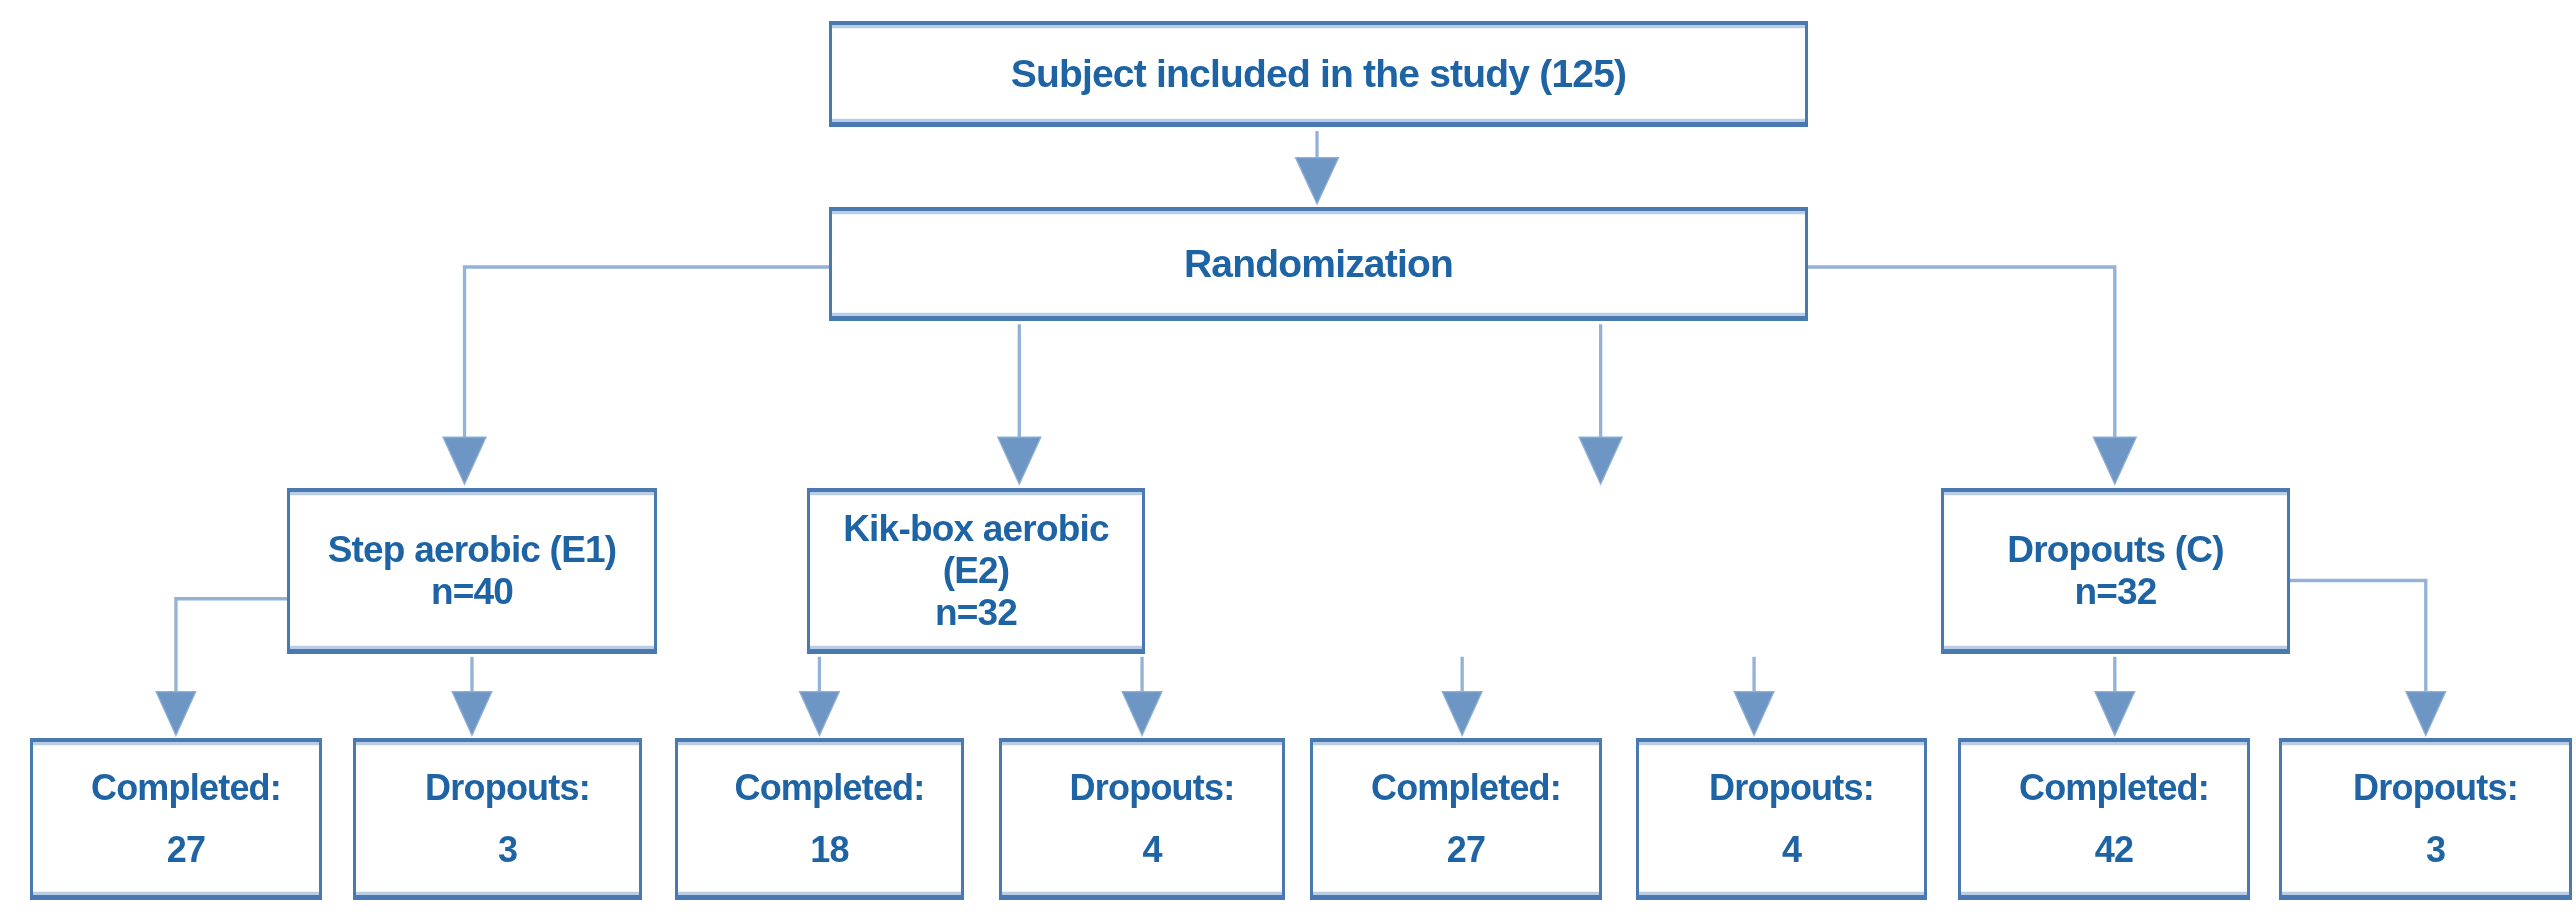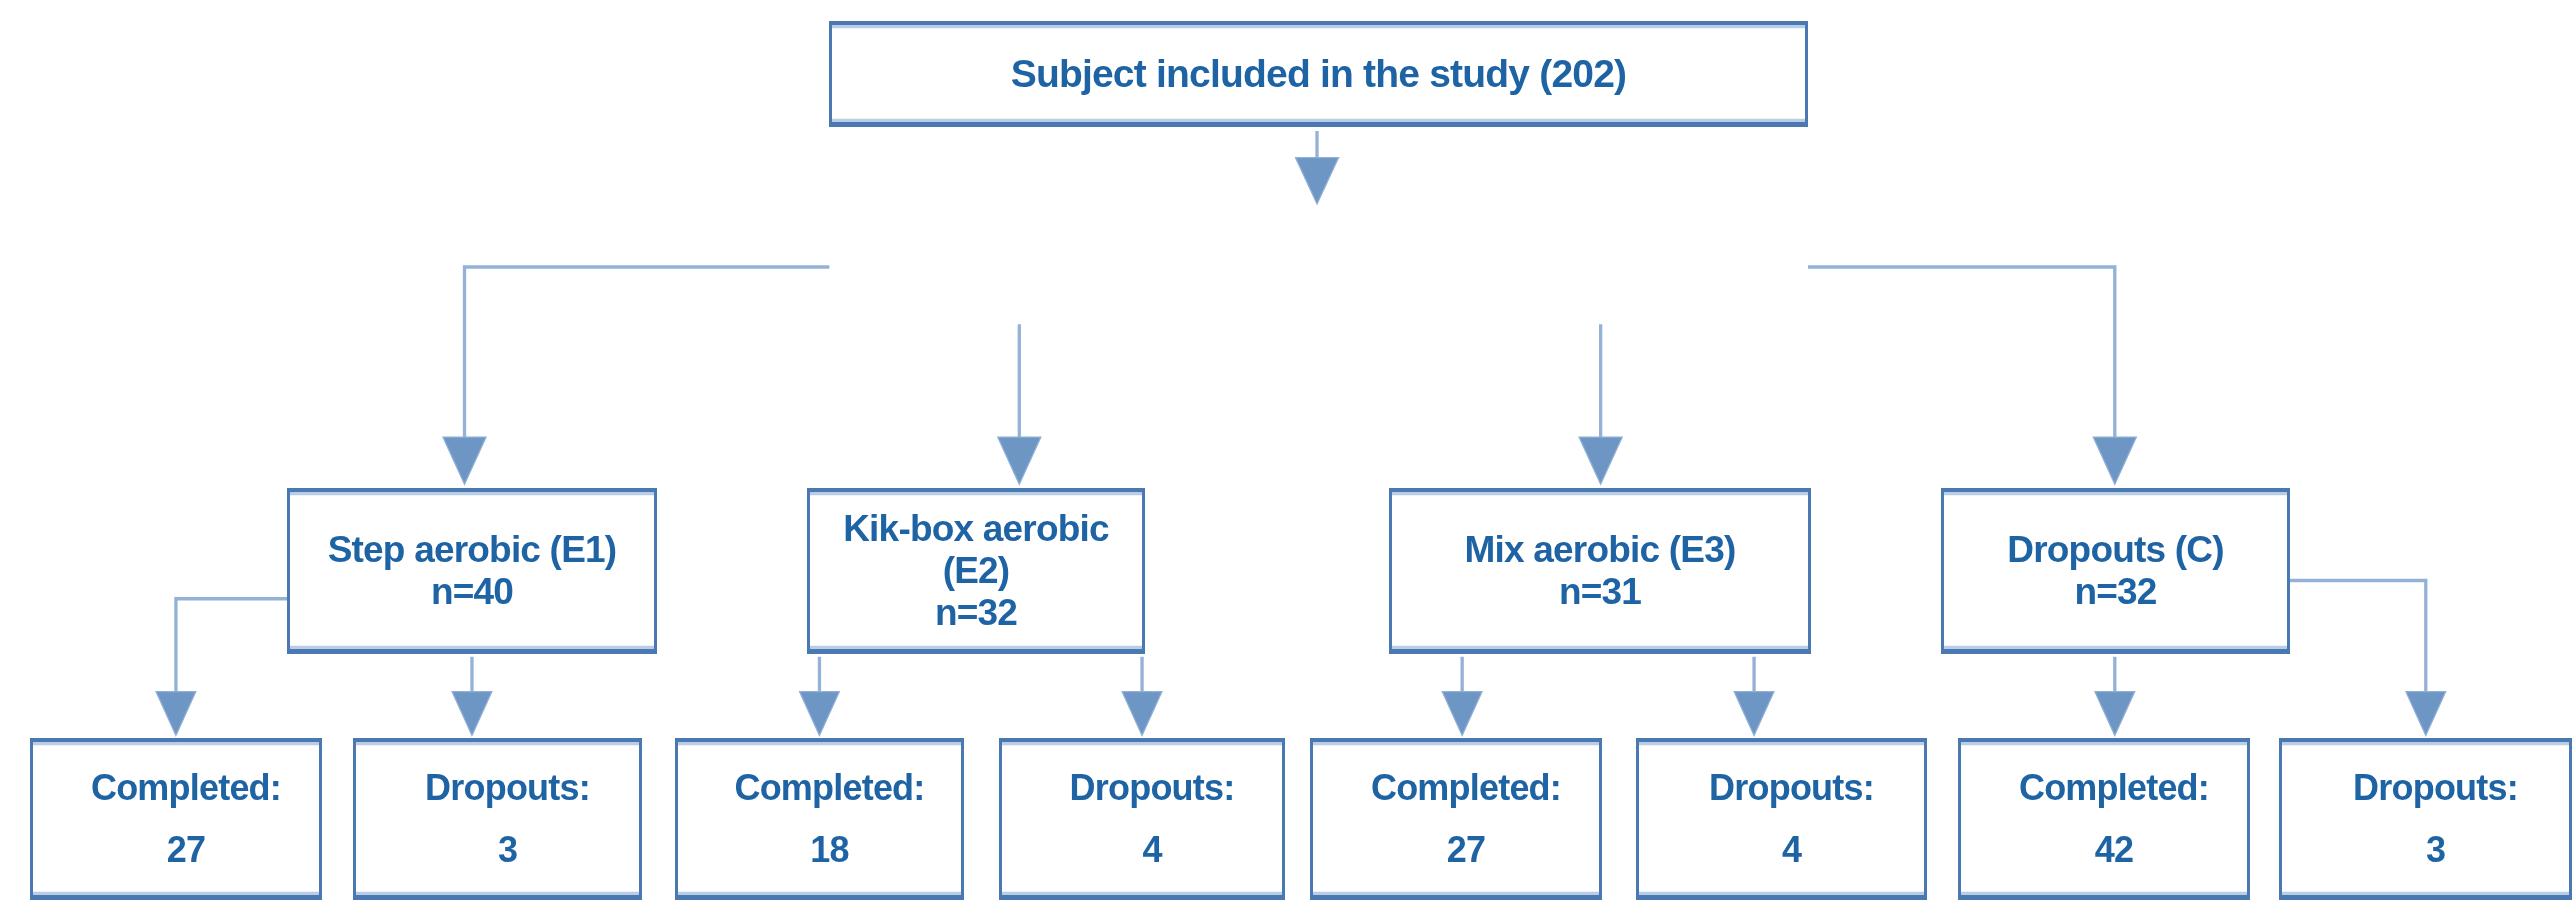--- a/index.html
+++ b/index.html
@@ -101,35 +101,34 @@
     <polygon class="head" points="2091,834 2139,834 2115,887"></polygon>
 
     <path class="line" d="M2550 792 V838"></path>
     <polygon class="head" points="2526,834 2574,834 2550,887"></polygon>
 
     <path class="line" d="M2761 700 H2925 V838"></path>
     <polygon class="head" points="2901,834 2949,834 2925,887"></polygon>
   </svg>
 
   <div class="box single row1">
-    <span>Subject included in the study (202)</span>
+    <span>Subject included in the study (125)</span>
   </div>
 
+  <div class="box single row2">
+    <span>Randomization</span>
+  </div>
 
   <div class="box double branch e1">
     <span>Step aerobic (E1)</span>
     <span>n=40</span>
   </div>
   <div class="box double branch e2">
     <span>Kik-box aerobic (E2)</span>
     <span>n=32</span>
-  </div>
-  <div class="box double branch e3">
-    <span>Mix aerobic (E3)</span>
-    <span>n=31</span>
   </div>
   <div class="box double branch c">
     <span>Dropouts (C)</span>
     <span>n=32</span>
   </div>
 
   <div class="box leaf leafrow b1">
     <span>Completed:</span>
     <span>27</span>
   </div>

